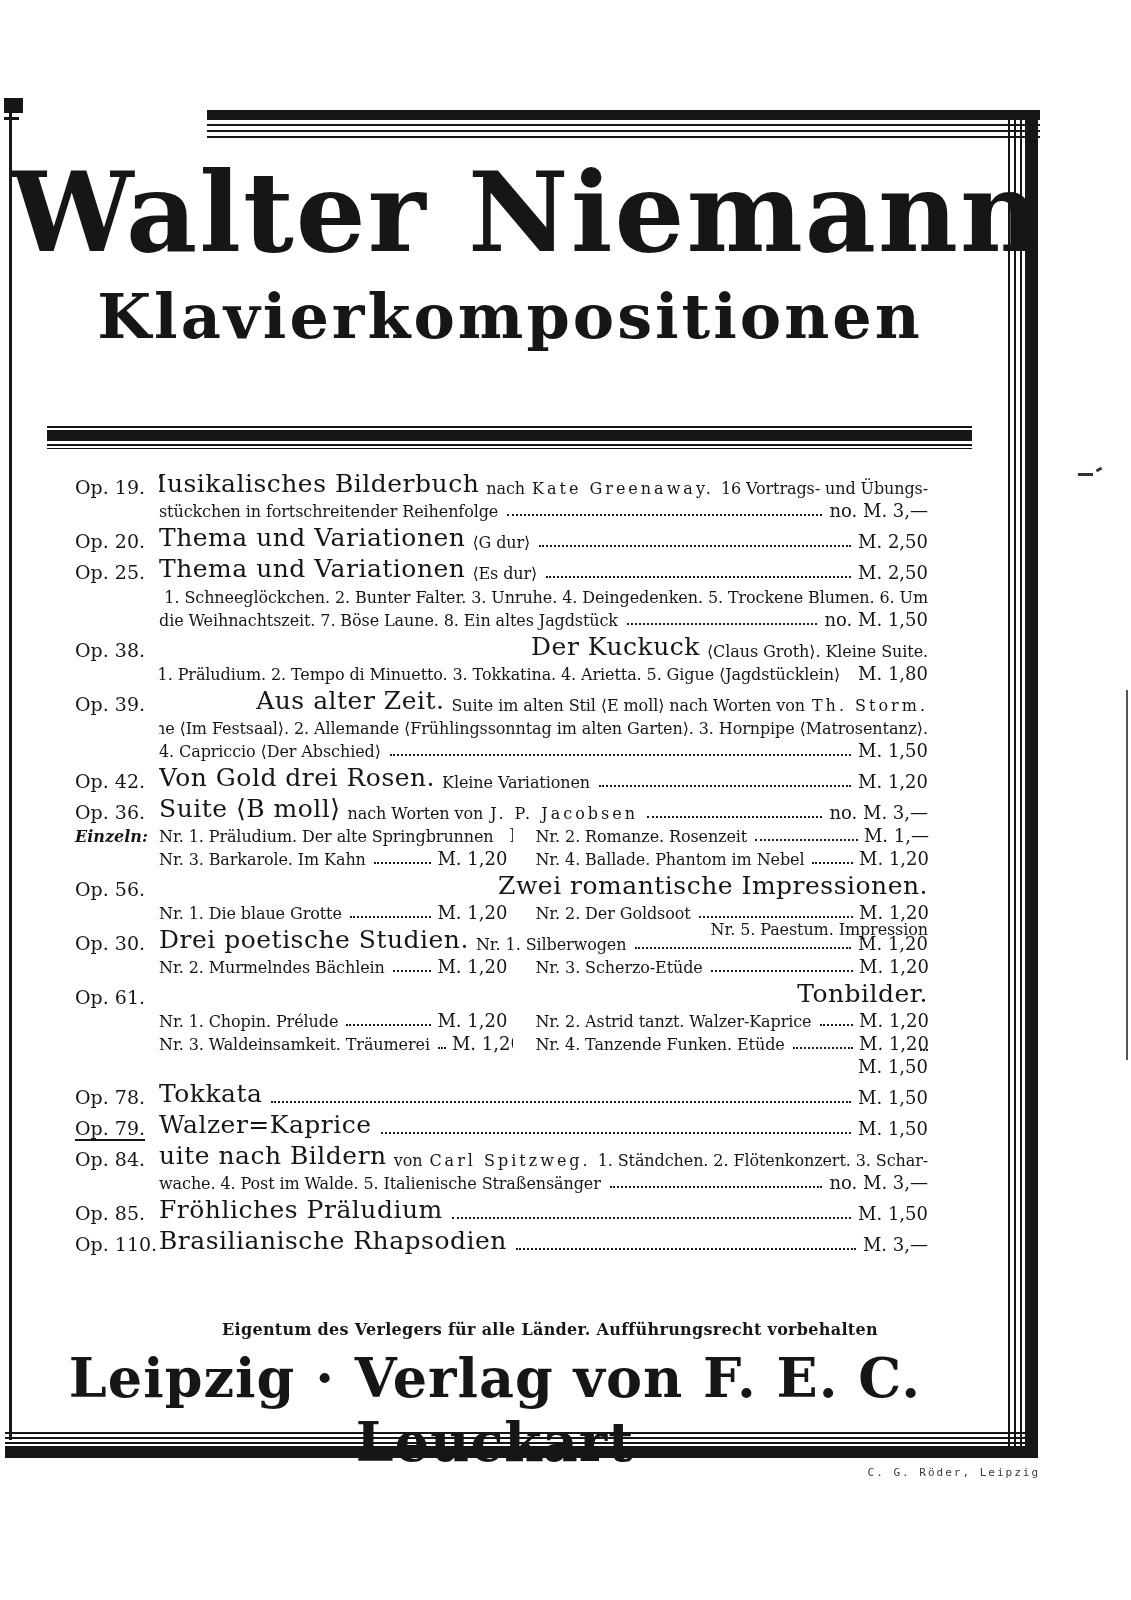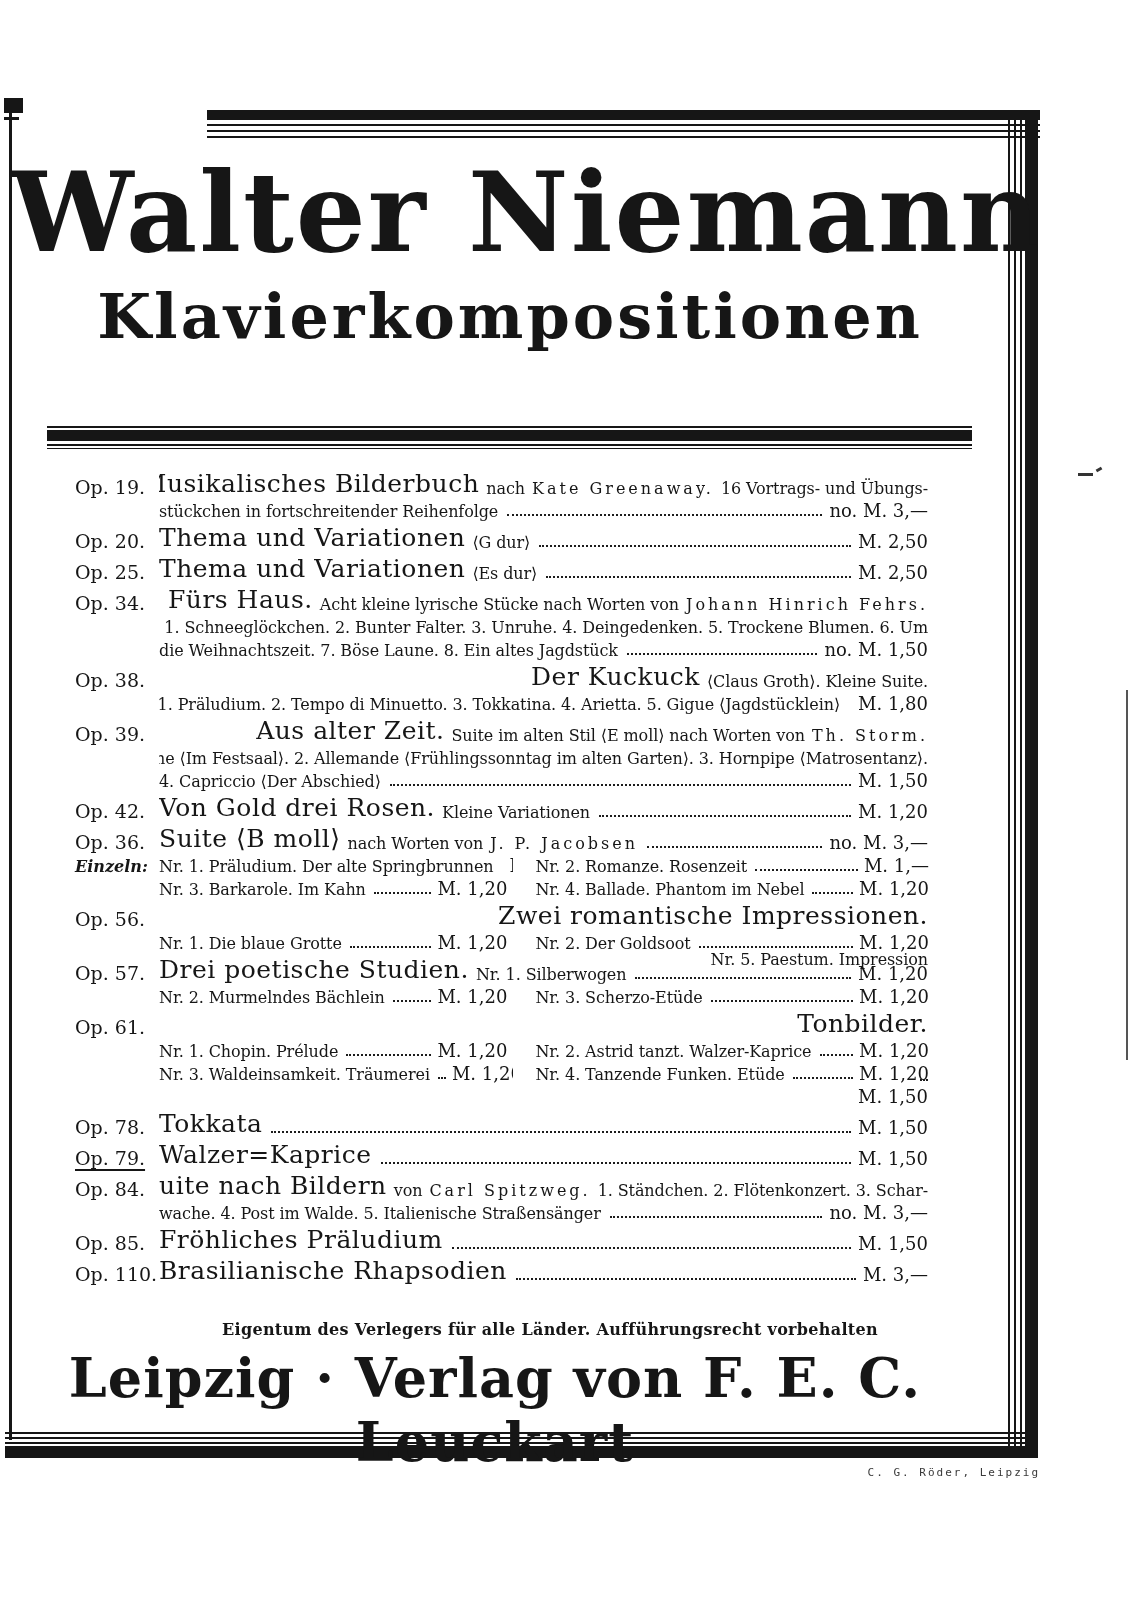--- a/index.html
+++ b/index.html
@@ -137,28 +137,20 @@
           <span class="gutter opus">Op. 25.</span>
           <div class="content">
             <span class="seg-title">Thema und Variationen</span>
             <span class="seg-body">⟨Es dur⟩</span>
             <span class="dots"></span>
             <span class="price">M. 2,50</span>
           </div>
         </div>
       </div>
       <div class="entry">
-        <div class="row main">
-          <span class="gutter opus">Op. 34.</span>
-          <div class="content">
-            <span class="seg-title">Fürs Haus.</span>
-            <span class="seg-body">Acht kleine lyrische Stücke nach Worten von</span>
-            <span class="seg-spaced">Johann Hinrich Fehrs.</span>
-          </div>
-        </div>
         <div class="row cont">
           <span class="gutter"></span>
           <div class="content">
             <span class="seg-body">1. Schneeglöckchen.  2. Bunter Falter.  3. Unruhe.  4. Deingedenken.  5. Trockene Blumen.  6. Um</span>
           </div>
         </div>
         <div class="row cont">
           <span class="gutter"></span>
           <div class="content">
             <span class="seg-body">die Weihnachtszeit.  7. Böse Laune.  8. Ein altes Jagdstück</span>
@@ -279,21 +271,21 @@
             <div class="half right">
               <span class="seg-body">Nr. 2.  Der Goldsoot</span>
               <span class="dots"></span>
               <span class="price">M. 1,20</span>
             </div>
           </div>
         </div>
       </div>
       <div class="entry">
         <div class="row main">
-          <span class="gutter opus">Op. 57.</span>
+          <span class="gutter opus">Op. 30.</span>
           <div class="content">
             <span class="seg-title">Drei poetische Studien.</span>
             <span class="seg-body">Nr. 1.  Silberwogen</span>
             <span class="dots"></span>
             <span class="price">M. 1,20</span>
           </div>
         </div>
         <div class="row pair">
           <span class="gutter"></span>
           <div class="content">

